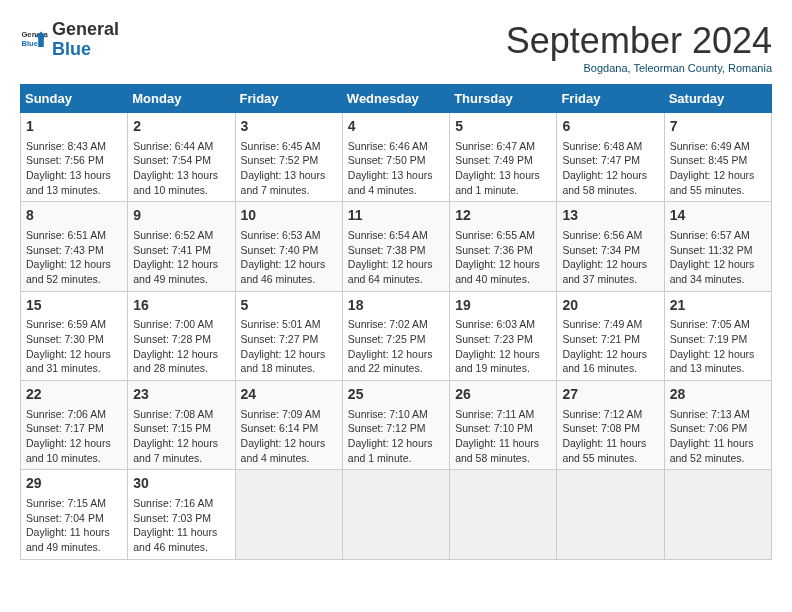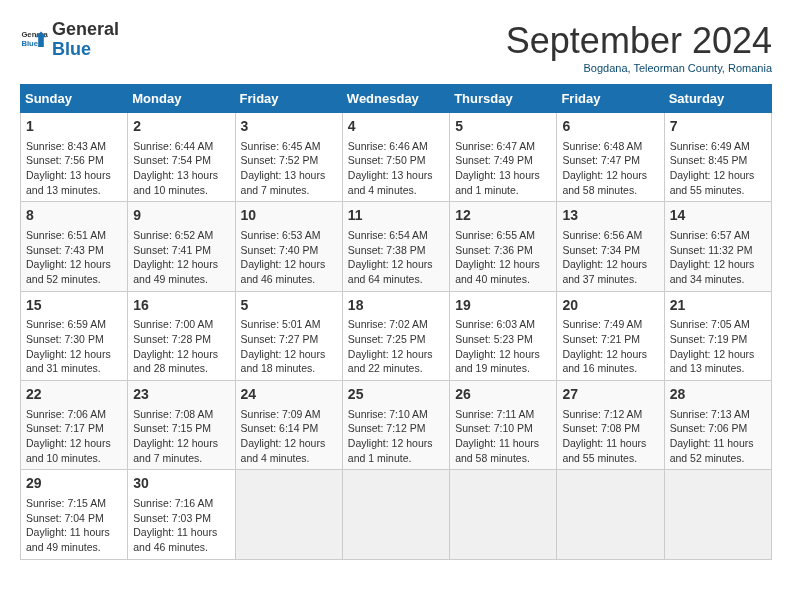--- a/index.html
+++ b/index.html
@@ -249,21 +249,21 @@
         <td>
           <span class="day-num">18</span>
           <div>Sunrise: 7:02 AM</div>
           <div>Sunset: 7:25 PM</div>
           <div>Daylight: 12 hours</div>
           <div>and 22 minutes.</div>
         </td>
         <td>
           <span class="day-num">19</span>
           <div>Sunrise: 6:03 AM</div>
-          <div>Sunset: 5:23 PM</div>
+          <div>Sunset: 7:23 PM</div>
           <div>Daylight: 12 hours</div>
           <div>and 19 minutes.</div>
         </td>
         <td>
           <span class="day-num">20</span>
           <div>Sunrise: 7:49 AM</div>
           <div>Sunset: 7:21 PM</div>
           <div>Daylight: 12 hours</div>
           <div>and 16 minutes.</div>
         </td>

